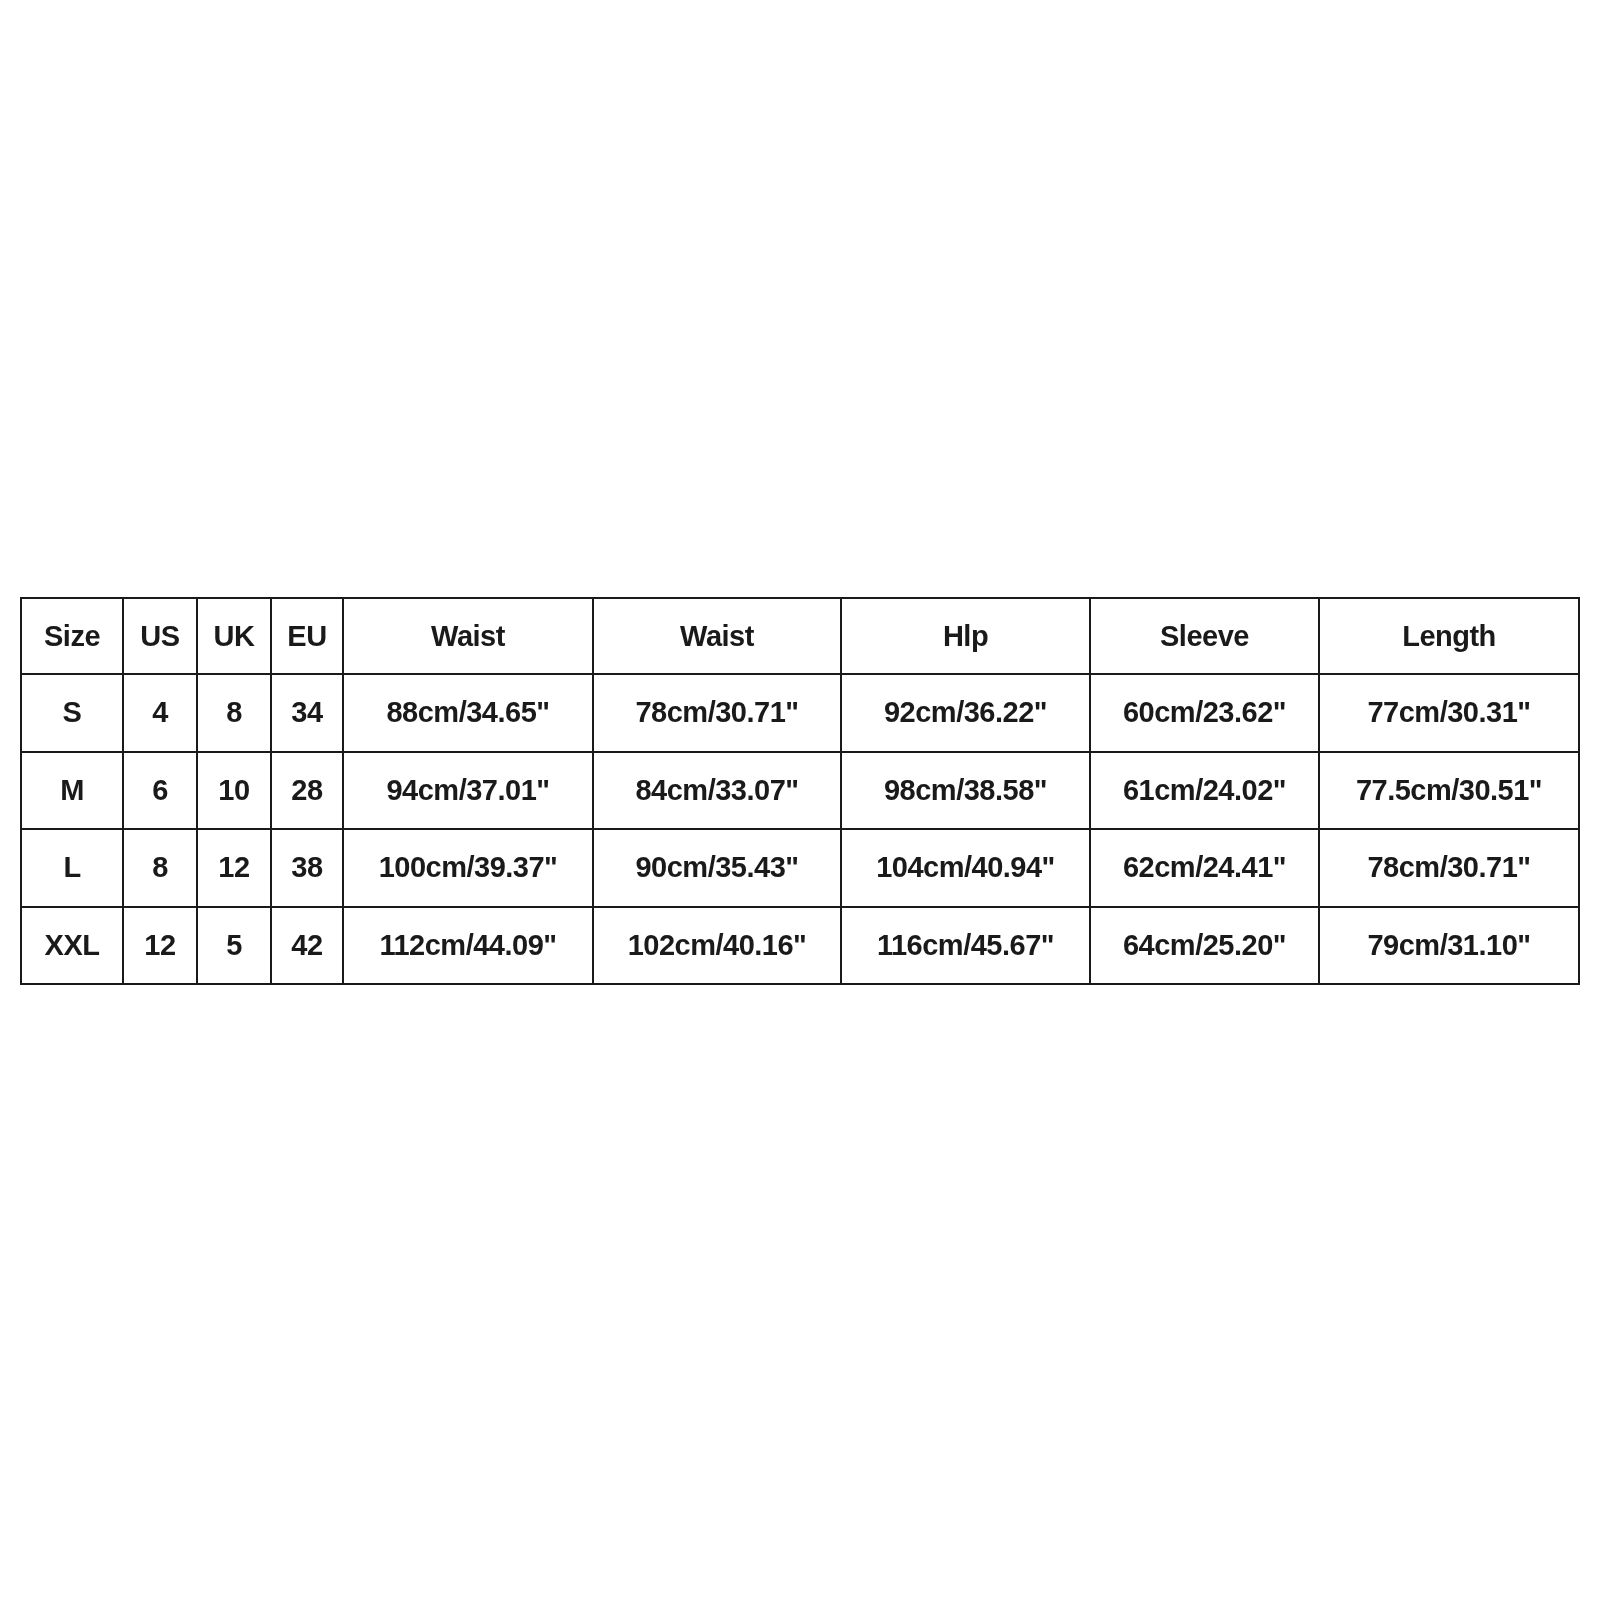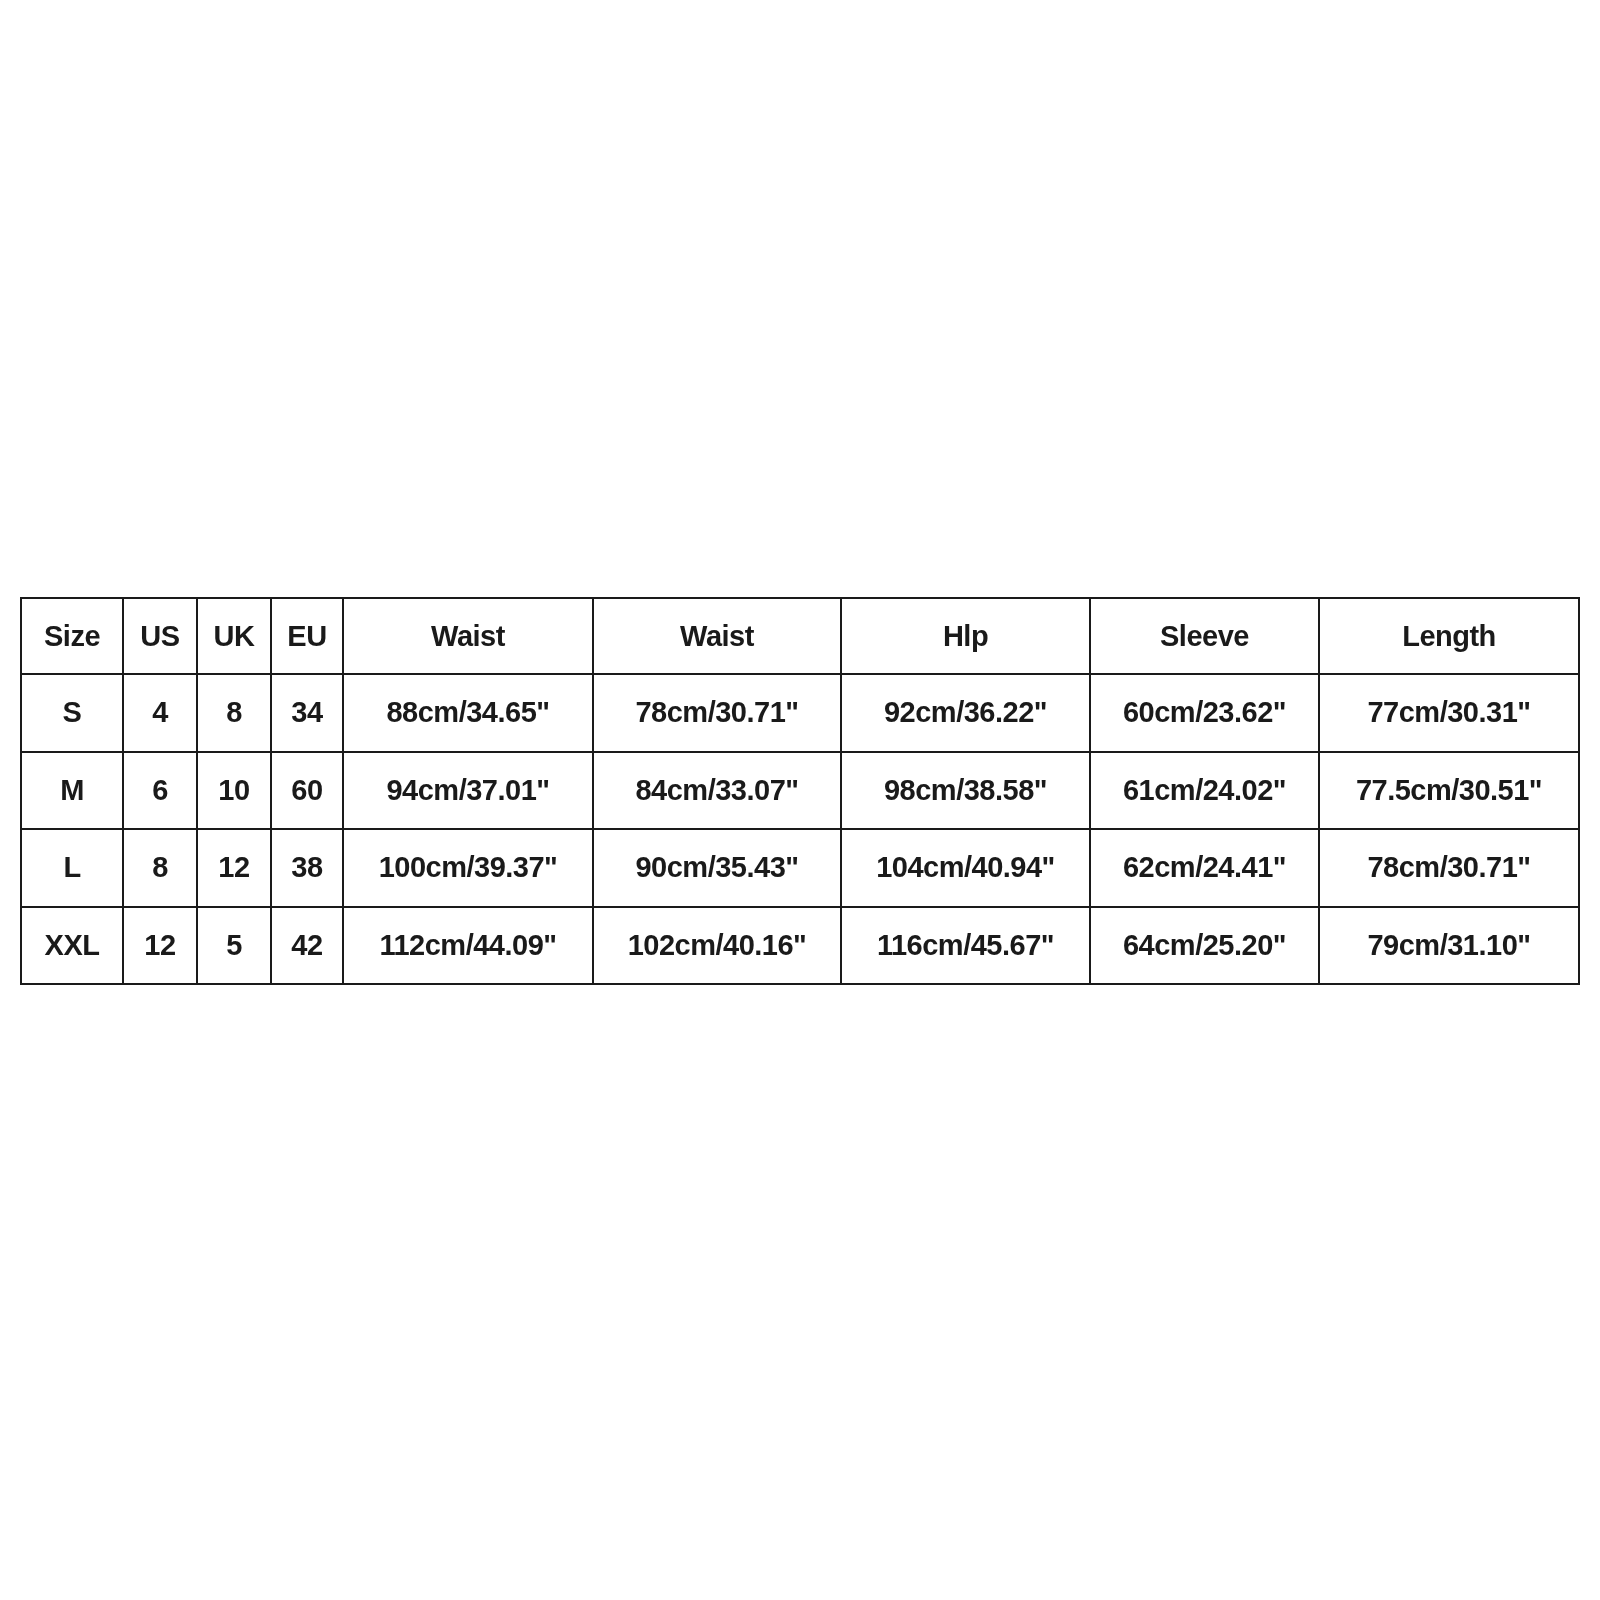--- a/index.html
+++ b/index.html
@@ -76,21 +76,21 @@
       <td>88cm/34.65"</td>
       <td>78cm/30.71"</td>
       <td>92cm/36.22"</td>
       <td>60cm/23.62"</td>
       <td>77cm/30.31"</td>
     </tr>
     <tr>
       <td>M</td>
       <td>6</td>
       <td>10</td>
-      <td>60</td>
+      <td>28</td>
       <td>94cm/37.01"</td>
       <td>84cm/33.07"</td>
       <td>98cm/38.58"</td>
       <td>61cm/24.02"</td>
       <td>77.5cm/30.51"</td>
     </tr>
     <tr>
       <td>L</td>
       <td>8</td>
       <td>12</td>

